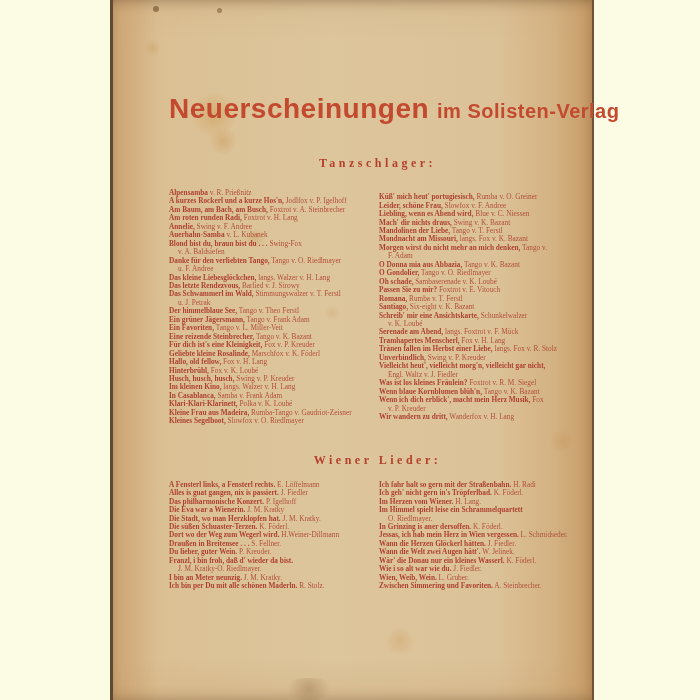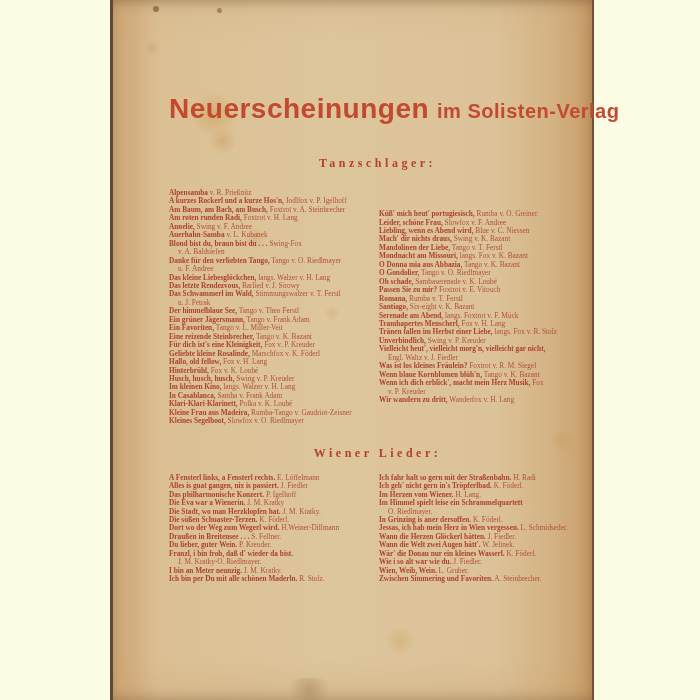--- a/index.html
+++ b/index.html
@@ -36,21 +36,21 @@
   .title-sub{
     font-family:"Liberation Sans", sans-serif;font-weight:bold;
     font-size:20px;letter-spacing:.5px;color:#c3492f;margin-left:8px;
   }
   .section-heading{
     text-align:center;font-weight:bold;
     font-size:12px;letter-spacing:3.5px;color:#b5402c;
   }
   .heading-1{margin-top:31px;}
   .list-1{margin-top:18px;}
-  .heading-2{margin-top:20px;}
+  .heading-2{margin-top:27px;}
   .list-2{margin-top:13px;}
   .columns{display:flex;align-items:center;}
   ul.col{list-style:none;margin:0;padding:0;}
   .col-left{width:197px;}
   .col-right{width:206px;}
   .col-divider{width:1px;background:rgba(164,60,40,.7);margin:1px 6px 3px 6px;}
   li.song{
     font-size:7.3px;line-height:8.45px;color:#ad4130;
     padding-left:9px;text-indent:-9px;white-space:pre-wrap;
   }
@@ -113,26 +113,30 @@
               <li class="song"><span class="song-title">Kleines Segelboot,</span><span class="song-credit"> Slowfox v. O. Riedlmayer</span></li>
             </ul>
           <div class="col-divider"></div>
           <ul class="col col-right">
               <li class="song"><span class="song-title">Küß' mich heut' portugiesisch,</span><span class="song-credit"> Rumba v. O. Greiner</span></li>
               <li class="song"><span class="song-title">Leider, schöne Frau,</span><span class="song-credit"> Slowfox v. F. Andree</span></li>
               <li class="song"><span class="song-title">Liebling, wenn es Abend wird,</span><span class="song-credit"> Blue v. C. Niessen</span></li>
               <li class="song"><span class="song-title">Mach' dir nichts draus,</span><span class="song-credit"> Swing v. K. Bazant</span></li>
               <li class="song"><span class="song-title">Mandolinen der Liebe,</span><span class="song-credit"> Tango v. T. Ferstl</span></li>
               <li class="song"><span class="song-title">Mondnacht am Missouri,</span><span class="song-credit"> langs. Fox v. K. Bazant</span></li>
+              <li class="song"><span class="song-title">Morgen wirst du nicht mehr an mich denken,</span><span class="song-credit"> Tango v.
+F. Adam</span></li>
               <li class="song"><span class="song-title">O Donna mia aus Abbazia,</span><span class="song-credit"> Tango v. K. Bazant</span></li>
               <li class="song"><span class="song-title">O Gondolier,</span><span class="song-credit"> Tango v. O. Riedlmayer</span></li>
               <li class="song"><span class="song-title">Oh schade,</span><span class="song-credit"> Sambaserenade v. K. Loubé</span></li>
               <li class="song"><span class="song-title">Passen Sie zu mir?</span><span class="song-credit"> Foxtrot v. E. Vitouch</span></li>
               <li class="song"><span class="song-title">Romana,</span><span class="song-credit"> Rumba v. T. Ferstl</span></li>
               <li class="song"><span class="song-title">Santiago,</span><span class="song-credit"> Six-eight v. K. Bazant</span></li>
+              <li class="song"><span class="song-title">Schreib' mir eine Ansichtskarte,</span><span class="song-credit"> Schunkelwalzer
+v. K. Loubé</span></li>
               <li class="song"><span class="song-title">Serenade am Abend,</span><span class="song-credit"> langs. Foxtrot v. F. Mück</span></li>
               <li class="song"><span class="song-title">Tramhapertes Menscherl,</span><span class="song-credit"> Fox v. H. Lang</span></li>
               <li class="song"><span class="song-title">Tränen fallen im Herbst einer Liebe,</span><span class="song-credit"> langs. Fox v. R. Stolz</span></li>
               <li class="song"><span class="song-title">Unverbindlich,</span><span class="song-credit"> Swing v. P. Kreuder</span></li>
               <li class="song"><span class="song-title">Vielleicht heut', vielleicht morg'n, vielleicht gar nicht,</span><span class="song-credit">
 Engl. Waltz v. J. Fiedler</span></li>
               <li class="song"><span class="song-title">Was ist los kleines Fräulein?</span><span class="song-credit"> Foxtrot v. R. M. Siegel</span></li>
               <li class="song"><span class="song-title">Wenn blaue Kornblumen blüh'n,</span><span class="song-credit"> Tango v. K. Bazant</span></li>
               <li class="song"><span class="song-title">Wenn ich dich erblick', macht mein Herz Musik,</span><span class="song-credit"> Fox
 v. P. Kreuder</span></li>

